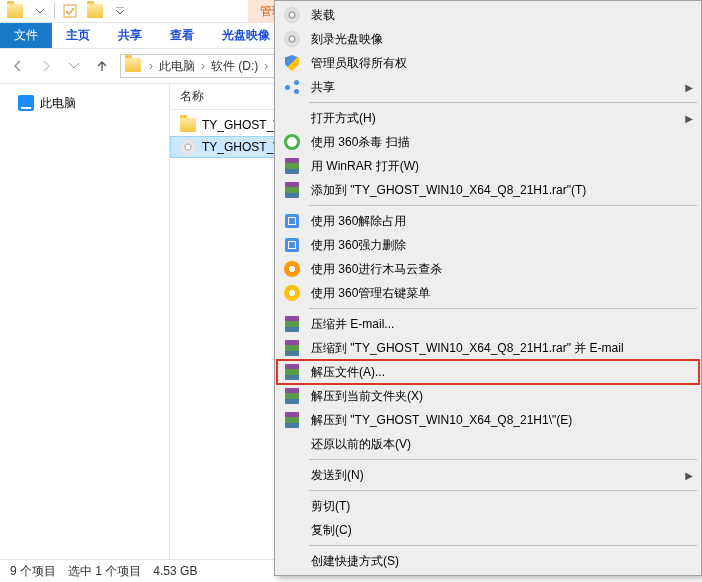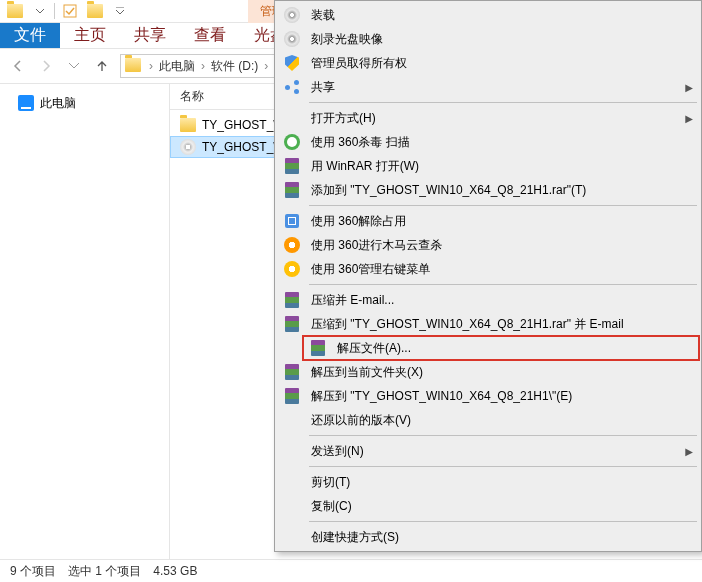--- a/index.html
+++ b/index.html
@@ -4,23 +4,23 @@
   <style>
     * { margin: 0; padding: 0; box-sizing: border-box; font-family: "Microsoft YaHei", "Segoe UI", sans-serif; }
     body { width: 702px; height: 582px; background: #fff; font-size: 12px; overflow: hidden; position: relative; }
     
     .titlebar { height: 23px; background: #fff; display: flex; align-items: center; padding: 0 2px; border-bottom: 1px solid #e5e5e5; }
     .tb-icon { width: 17px; height: 17px; margin: 0 4px; display: flex; align-items: center; justify-content: center; }
     .tb-sep { width: 1px; height: 16px; background: #ccc; margin: 0 2px; }
     .ribbon-context { position: absolute; left: 248px; top: 0; height: 23px; padding: 0 12px; background: #fce4d6; color: #c55a11; font-size: 12px; display: flex; align-items: center; }
     
     .ribbon-tabs { height: 25px; display: flex; align-items: stretch; background: #fff; }
-    .tab { padding: 0 14px; display: flex; align-items: center; font-size: 16px; cursor: pointer; }
+    .tab { padding: 0 14px; display: flex; align-items: center; font-size: 12px; cursor: pointer; }
     .tab-file { background: #1979ca; color: #fff; }
-    .tab-normal { color: #7f1d1d; }
+    .tab-normal { color: #1d4ed8; font-weight: bold; }
     
     .navbar { height: 36px; display: flex; align-items: center; background: #fff; border-top: 1px solid #e5e5e5; border-bottom: 1px solid #e5e5e5; padding: 2px 4px; }
     .nav-btn { width: 28px; height: 28px; display: flex; align-items: center; justify-content: center; color: #999; cursor: pointer; }
     .nav-btn.enabled { color: #333; }
     .addr { flex: 1; height: 24px; border: 1px solid #ccc; display: flex; align-items: center; padding: 0 4px; margin: 0 4px; background: #fff; }
     .addr-folder { width: 16px; height: 16px; margin-right: 6px; }
     .crumb { padding: 0 4px; color: #333; cursor: pointer; }
     .crumb-sep { color: #888; padding: 0 2px; }
     
     .content { display: flex; height: calc(100% - 23px - 25px - 36px - 23px); }
@@ -35,21 +35,21 @@
     .file-row { height: 22px; display: flex; align-items: center; padding-left: 10px; cursor: pointer; }
     .file-row.selected { background: #cce8ff; border: 1px solid #99d1ff; padding-left: 9px; }
     .folder-icon { width: 16px; height: 14px; background: linear-gradient(#ffe9a6, #f4c642); border-radius: 1px; margin-right: 6px; position: relative; }
     .folder-icon::before { content: ""; position: absolute; top: -3px; left: 0; width: 7px; height: 3px; background: #f4c642; border-radius: 1px 1px 0 0; }
     .disc-icon { width: 16px; height: 16px; border-radius: 50%; background: radial-gradient(circle, #fff 20%, #bbb 21%, #eee 45%, #ccc 100%); margin-right: 6px; }
     
     .statusbar { position: absolute; bottom: 0; left: 0; right: 0; height: 23px; border-top: 1px solid #e5e5e5; display: flex; align-items: center; padding: 0 10px; gap: 12px; color: #333; background: #fff; }
     
     .context-menu { position: absolute; left: 274px; top: 0; width: 428px; background: #eeeeee; border: 1px solid #a0a0a0; box-shadow: 3px 3px 6px rgba(0,0,0,0.25); z-index: 100; padding: 2px; }
     .menu-item { height: 24px; display: flex; align-items: center; padding: 0 6px; cursor: pointer; position: relative; }
-    .menu-item.highlighted { outline: 2px solid #d9362a; outline-offset: -1px; margin-left: 26px; }
+    .menu-item.highlighted { outline: 2px solid #d9362a; outline-offset: -1px; }
     .menu-icon { width: 18px; height: 18px; margin-right: 10px; display: flex; align-items: center; justify-content: center; flex-shrink: 0; }
     .menu-label { flex: 1; color: #000; white-space: nowrap; overflow: hidden; text-overflow: ellipsis; }
     .menu-arrow { color: #555; font-size: 10px; margin-left: 8px; }
     .menu-sep { height: 1px; background: #c0c0c0; margin: 3px 2px 3px 32px; }
     .menu-item.no-icon .menu-icon { visibility: hidden; }
     
     
     .i-disc { width: 16px; height: 16px; border-radius: 50%; background: radial-gradient(circle, #fff 18%, #999 19%, #e8e8e8 45%, #bbb 100%); }
     .i-shield { width: 14px; height: 16px; background: linear-gradient(135deg, #4a90e2 50%, #ffc107 50%); clip-path: polygon(50% 0, 100% 15%, 100% 60%, 50% 100%, 0 60%, 0 15%); }
     .i-share { width: 14px; height: 14px; position: relative; }
@@ -217,20 +217,26 @@
     </div>
     <div class="menu-sep"></div>
     <div class="menu-item">
       <div class="menu-icon">
         <div class="i-box"></div>
       </div>
       <span class="menu-label">使用 360解除占用</span>
     </div>
     <div class="menu-item">
       <div class="menu-icon">
+        <div class="i-box"></div>
+      </div>
+      <span class="menu-label">使用 360强力删除</span>
+    </div>
+    <div class="menu-item">
+      <div class="menu-icon">
         <div class="i-360orange"></div>
       </div>
       <span class="menu-label">使用 360进行木马云查杀</span>
     </div>
     <div class="menu-item">
       <div class="menu-icon">
         <div class="i-360cloud"></div>
       </div>
       <span class="menu-label">使用 360管理右键菜单</span>
     </div>

